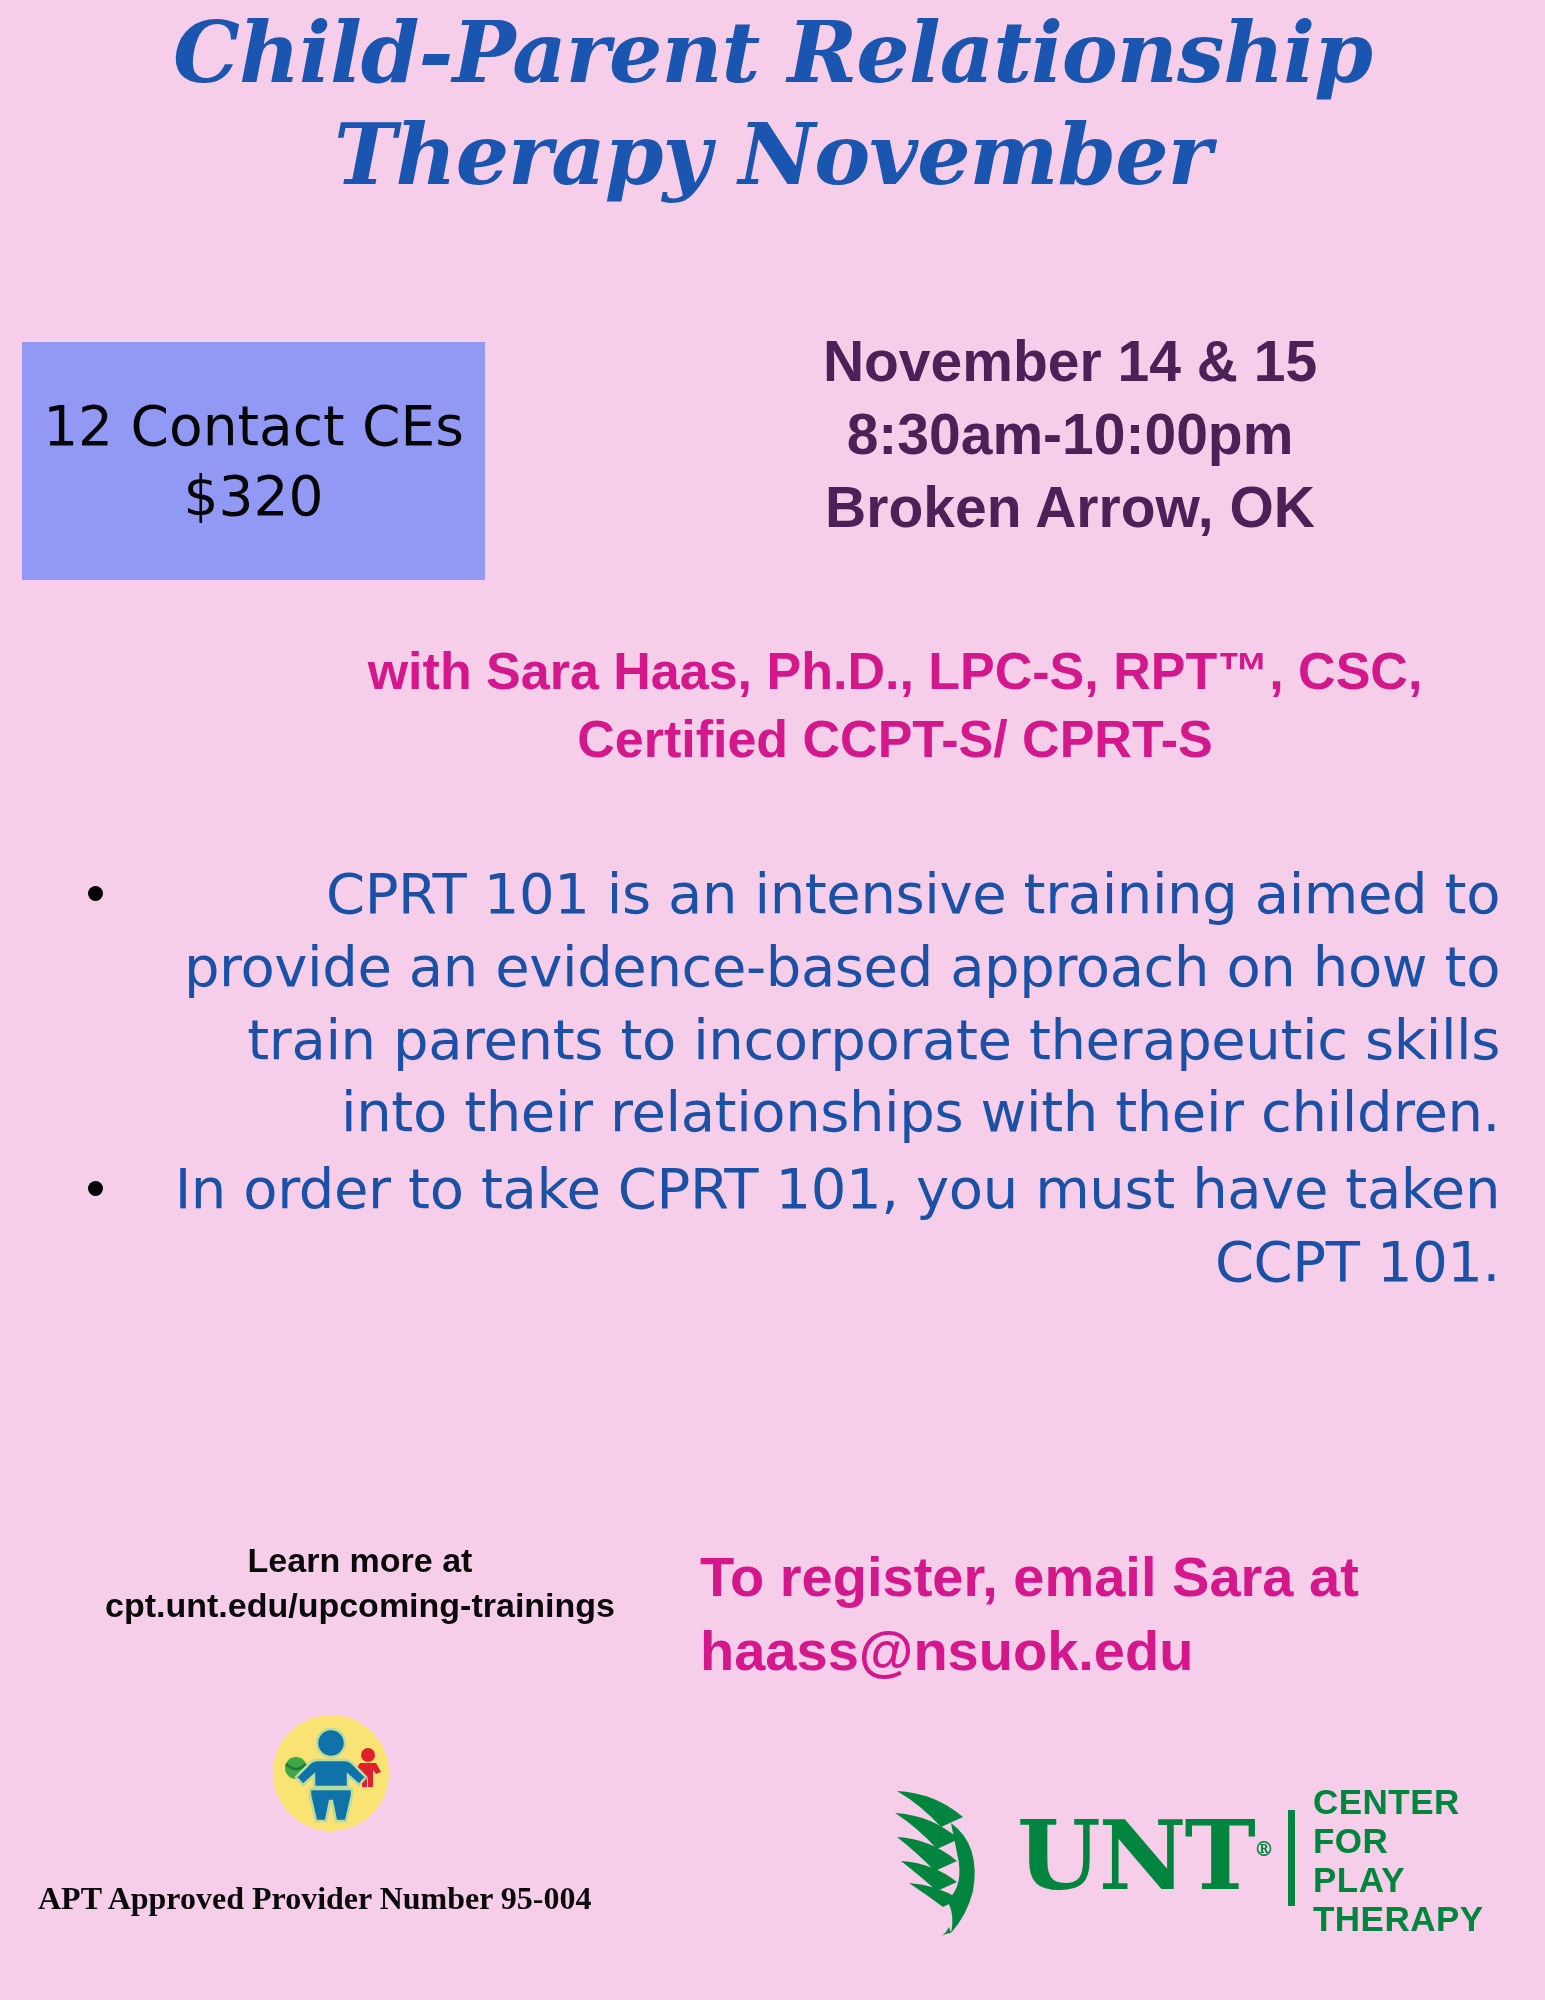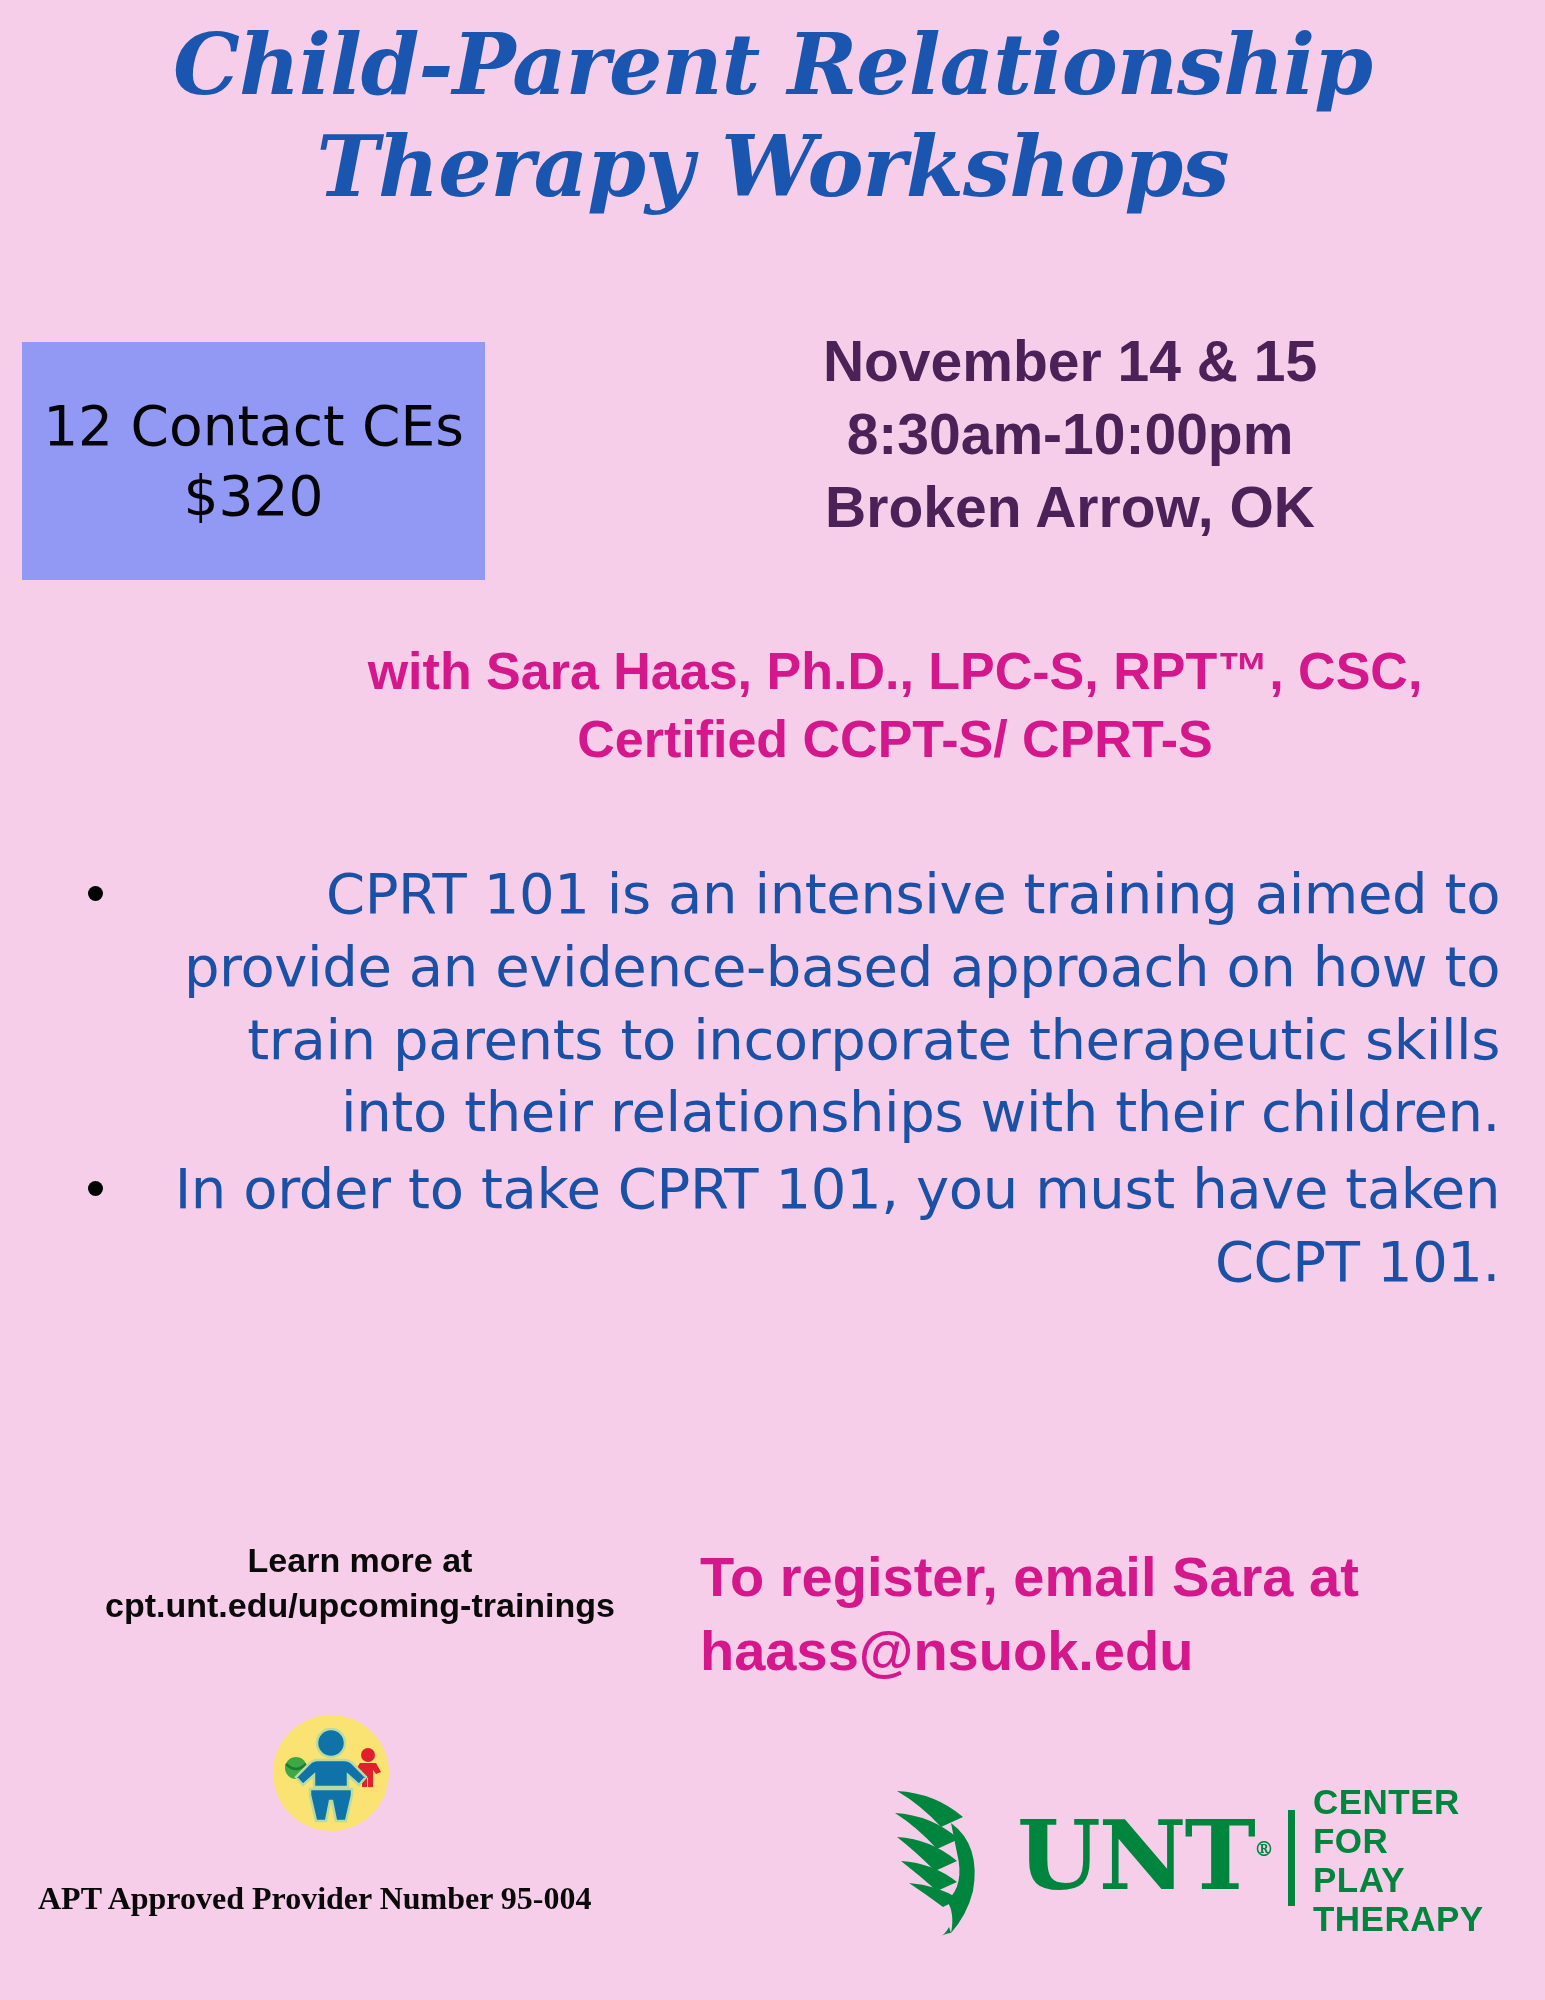--- a/index.html
+++ b/index.html
@@ -19,21 +19,21 @@
     position: relative;
     width: 1545px;
     height: 2000px;
     background: #f6cee9;
     overflow: hidden;
   }
 
   
   .title-block {
     position: absolute;
-    top: 14px;
+    top: 2px;
     left: 0;
     width: 1545px;
     text-align: center;
   }
   .title-line {
     font-family: "DejaVu Serif", serif;
     font-weight: bold;
     font-style: italic;
     font-size: 84px;
     line-height: 1.22;
@@ -234,21 +234,21 @@
     top: -2px;
   }
 </style>
 </head>
 <body>
 
 <div id="flyer">
 
   <div class="title-block">
     <div class="title-line">Child-Parent Relationship</div>
-    <div class="title-line">Therapy Workshops</div>
+    <div class="title-line">Therapy November</div>
   </div>
 
   <div class="ce-box">
     <div class="ce-line">12 Contact CEs</div>
     <div class="ce-line">$320</div>
   </div>
 
   <div class="date-block">
     <div class="date-line">November 14 &amp; 15</div>
     <div class="date-line">8:30am-10:00pm</div>

